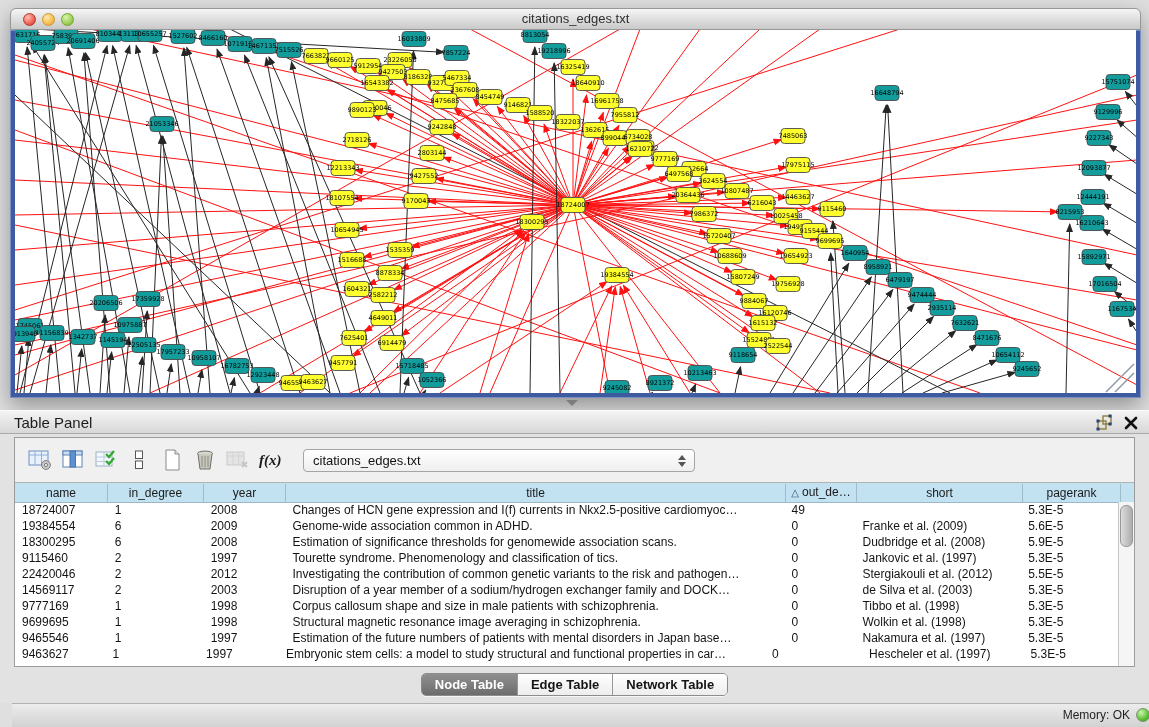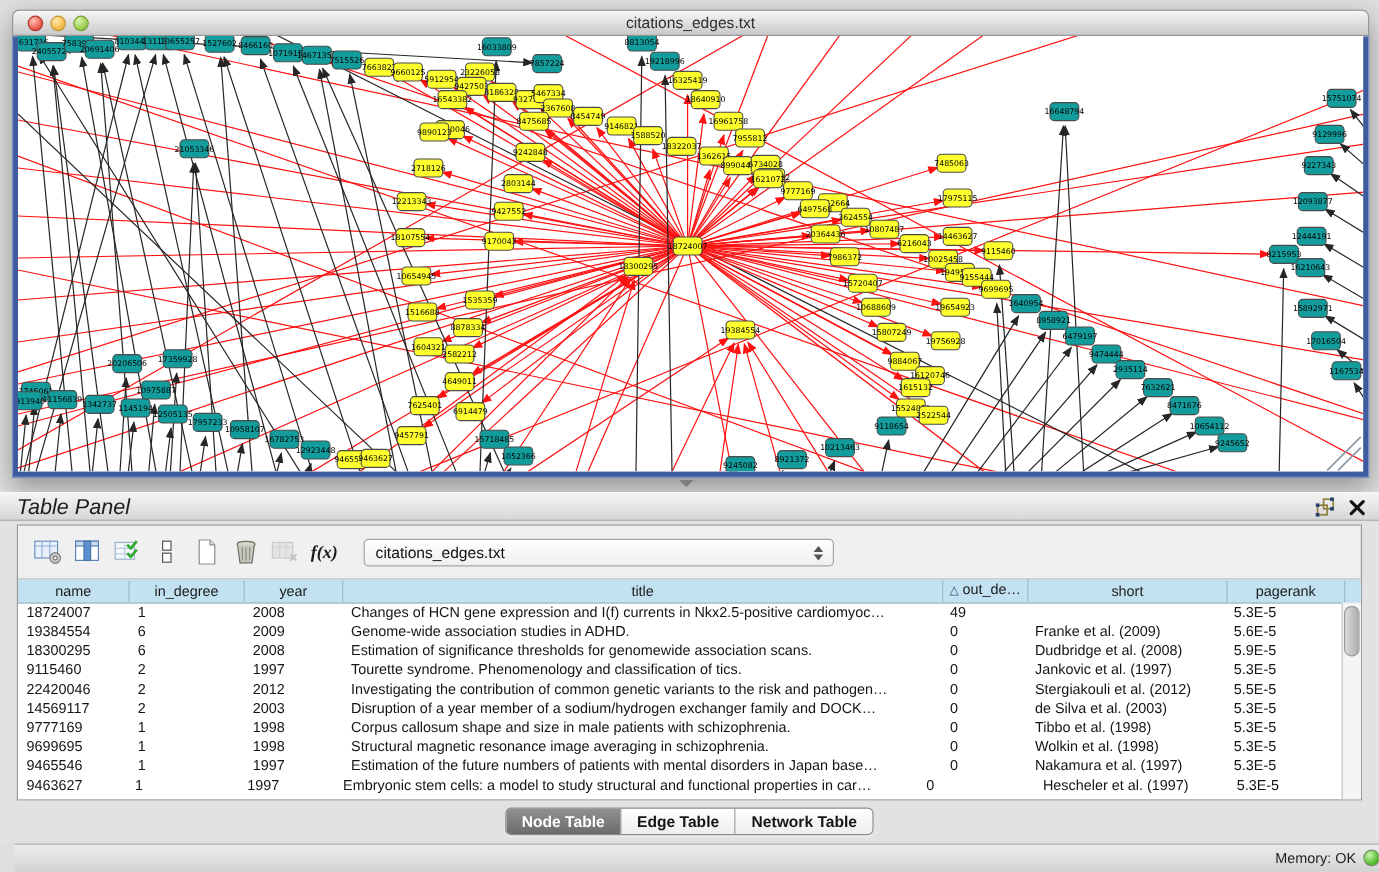--- a/index.html
+++ b/index.html
@@ -23,21 +23,21 @@
 
   
   .splitter{position:absolute;left:0;top:398px;width:1149px;height:12px;}
   .split-grip{position:absolute;left:566px;top:2px;width:0;height:0;
               border-left:6px solid transparent;border-right:6px solid transparent;border-top:6px solid #7d7d7d;}
 
   
   .panel{position:absolute;left:0;top:410px;width:1149px;height:293px;background:#e2e2e2;}
   .panel-hdr{position:absolute;left:0;top:0;width:100%;height:24px;box-sizing:border-box;
              background:linear-gradient(#f4f4f4,#d7d7d7);border-top:1px solid #fbfbfb;border-bottom:1px solid #a9a9a9;}
-  .panel-title{position:absolute;left:14px;top:0;line-height:23px;font-size:18px;color:#1c1c1c;font-style:italic;}
+  .panel-title{position:absolute;left:14px;top:0;line-height:23px;font-size:15px;color:#1c1c1c;}
   .hdr-ico{position:absolute;top:3px;width:18px;height:18px;cursor:pointer;}
   .ico-float{right:36px;}
   .ico-close{right:9px;}
 
   .frame{position:absolute;left:14px;top:27px;width:1121px;height:230px;box-sizing:border-box;
          background:#f0f0f0;border:1px solid #9c9c9c;}
   .toolbar{position:absolute;left:0;top:0;right:0;height:44px;display:flex;align-items:center;padding-left:10px;}
   .tb-btn{width:30px;height:30px;margin-right:3px;display:flex;align-items:center;justify-content:center;cursor:pointer;}
   .combo{margin-left:14px;width:392px;height:23px;box-sizing:border-box;border:1px solid #a5a5a5;border-radius:4px;
          background:linear-gradient(#ffffff,#efefef);position:relative;font-size:13px;color:#111;
@@ -909,21 +909,21 @@
             <div class="tcell" style="width: 82px;">2008</div>
             <div class="tcell" style="width: 500px;">Changes of HCN gene expression and I(f) currents in Nkx2.5-positive cardiomyoc…</div>
             <div class="tcell" style="width: 71px;">49</div>
             <div class="tcell" style="width: 166px; margin-top: 40px;">Yano et al. (2008)</div>
             <div class="tcell" style="width: 98px;">5.3E-5</div>
           </div>
           <div class="trow">
             <div class="tcell" style="width: 93px;">19384554</div>
             <div class="tcell" style="width: 96px;">6</div>
             <div class="tcell" style="width: 82px;">2009</div>
-            <div class="tcell" style="width: 500px;">Genome-wide association studies in ADHD.</div>
+            <div class="tcell" style="width: 500px;">Genome-wide association common in ADHD.</div>
             <div class="tcell" style="width: 71px;">0</div>
             <div class="tcell" style="width: 166px;">Franke et al. (2009)</div>
             <div class="tcell" style="width: 98px;">5.6E-5</div>
           </div>
           <div class="trow">
             <div class="tcell" style="width: 93px;">18300295</div>
             <div class="tcell" style="width: 96px;">6</div>
             <div class="tcell" style="width: 82px;">2008</div>
             <div class="tcell" style="width: 500px;">Estimation of significance thresholds for genomewide association scans.</div>
             <div class="tcell" style="width: 71px;">0</div>

